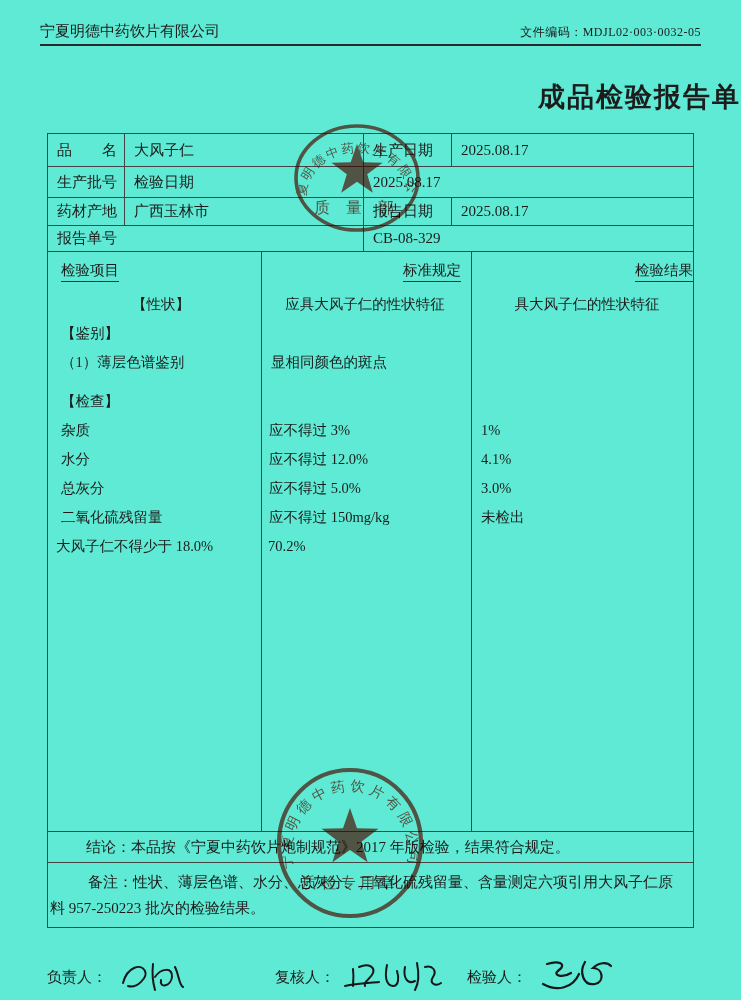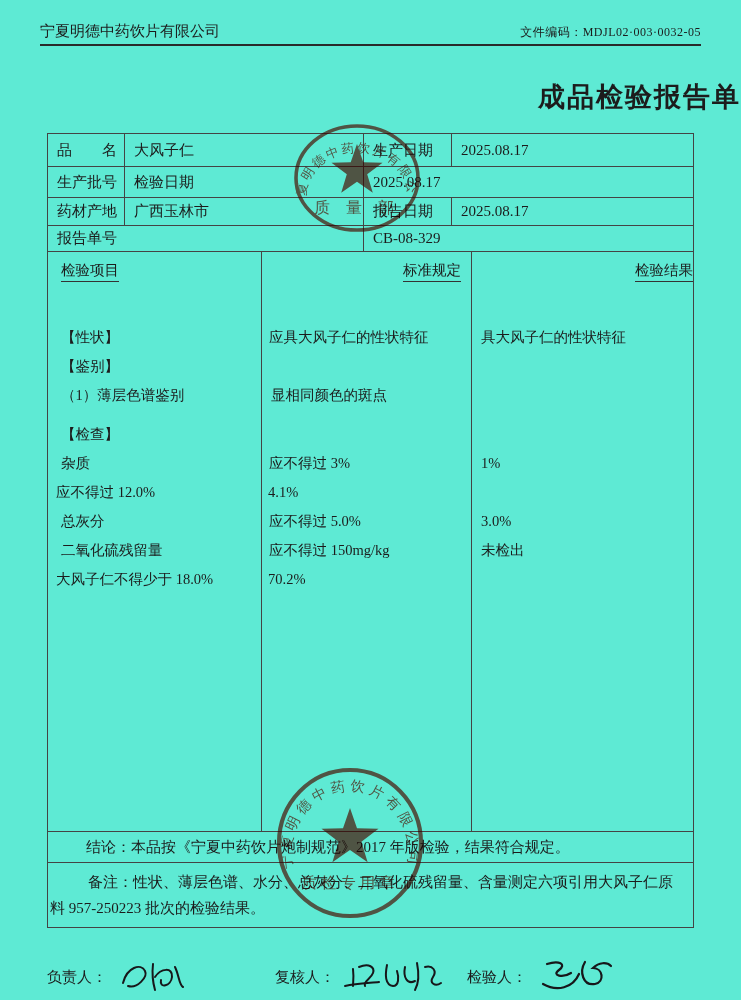--- a/index.html
+++ b/index.html
@@ -39,21 +39,21 @@
   }
   .vline { position:absolute; top:0; bottom:0; width:1px; background:#444; }
   .vline.v1 { left:213px; } .vline.v2 { left:423px; }
   .bhead { display:flex; padding-top:9px; height:38px; }
   .brow  { display:flex; line-height:29px; }
   .c1 { width:213px; padding-left:13px; }
   .c2 { width:210px; padding:0 10px 0 8px; }
   .c3 { flex:1; padding-left:10px; }
   .bhead .c2, .bhead .c3 { text-align:right; }
   .ul { display:inline-block; border-bottom:1px solid #333; padding-bottom:1px; }
-  .gap1 { margin-top:33px; }
+  .gap1 { margin-top:0;text-align:center; }
   .gap2 { margin-top:10px; }
   
   .conclusion {
     border:1px solid #444; border-top:none; height:31px; line-height:30px;
     font-size:15px; text-indent:38px;
   }
   .note {
     border:1px solid #444; border-top:none; padding:6px 6px 6px 2px;
     font-size:15px; line-height:26px; text-indent:38px;
   }
@@ -133,20 +133,21 @@
         <div class="c1">【检查】</div>
         <div class="c2"></div>
         <div class="c3"></div>
       </div>
       <div class="brow">
         <div class="c1">杂质</div>
         <div class="c2">应不得过 3%</div>
         <div class="c3">1%</div>
       </div>
       <div class="brow">
+        <div class="c1">水分</div>
         <div class="c2">应不得过 12.0%</div>
         <div class="c3">4.1%</div>
       </div>
       <div class="brow">
         <div class="c1">总灰分</div>
         <div class="c2">应不得过 5.0%</div>
         <div class="c3">3.0%</div>
       </div>
       <div class="brow">
         <div class="c1">二氧化硫残留量</div>

